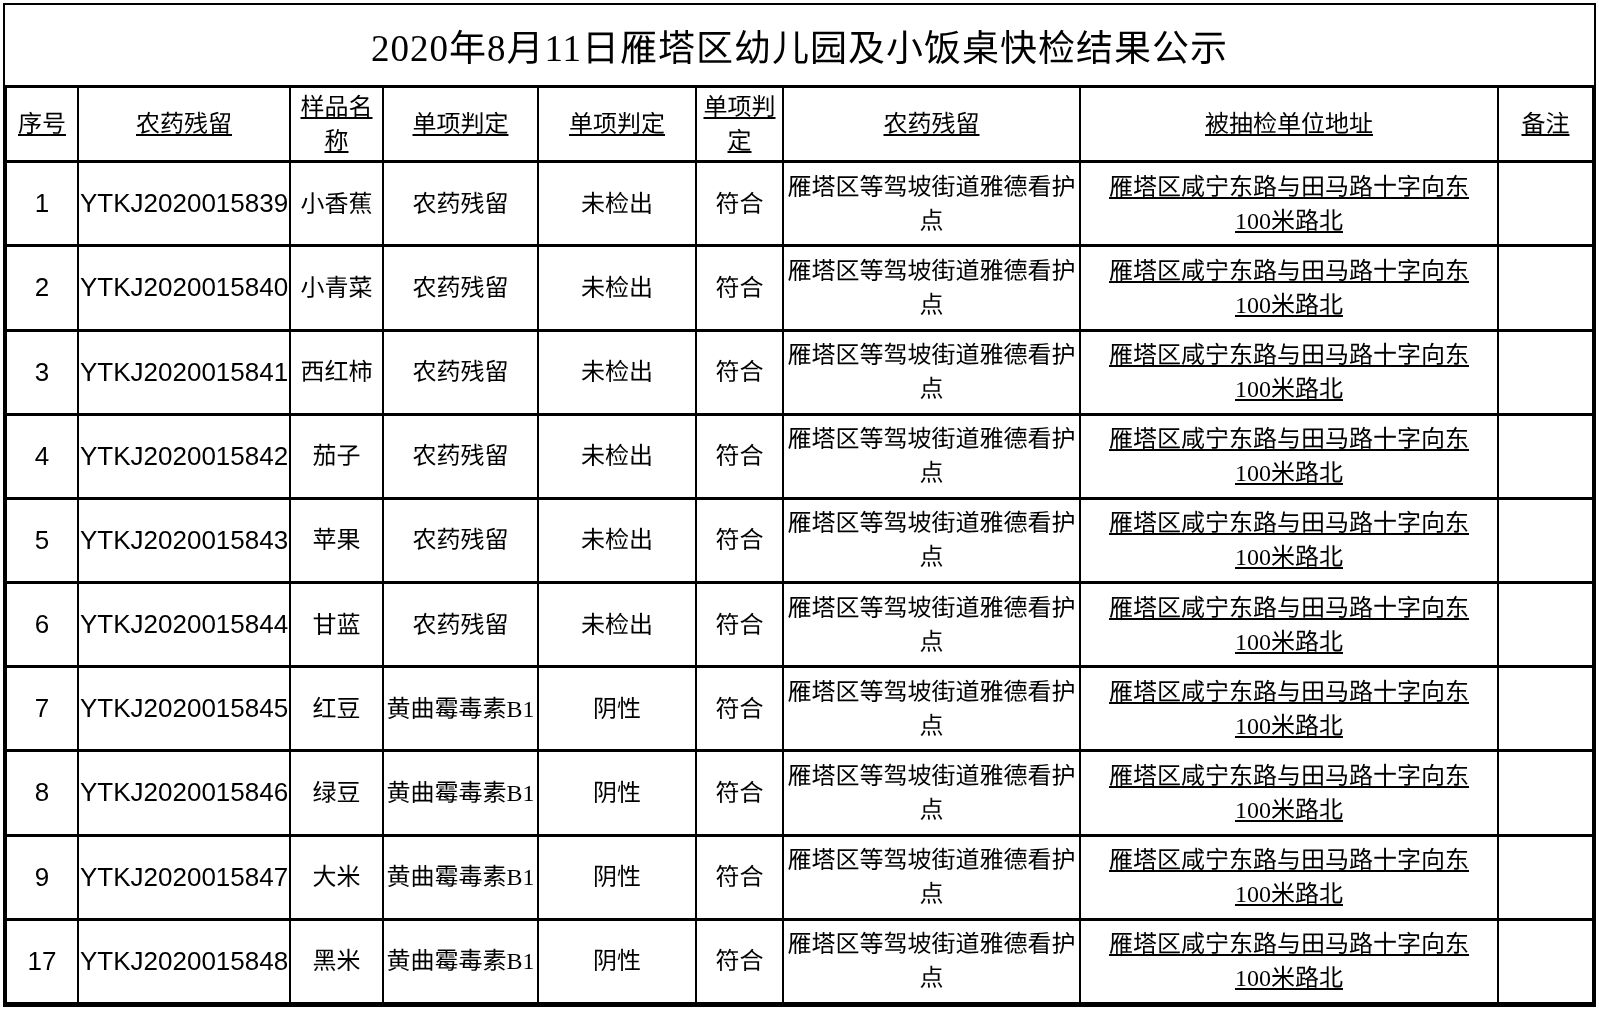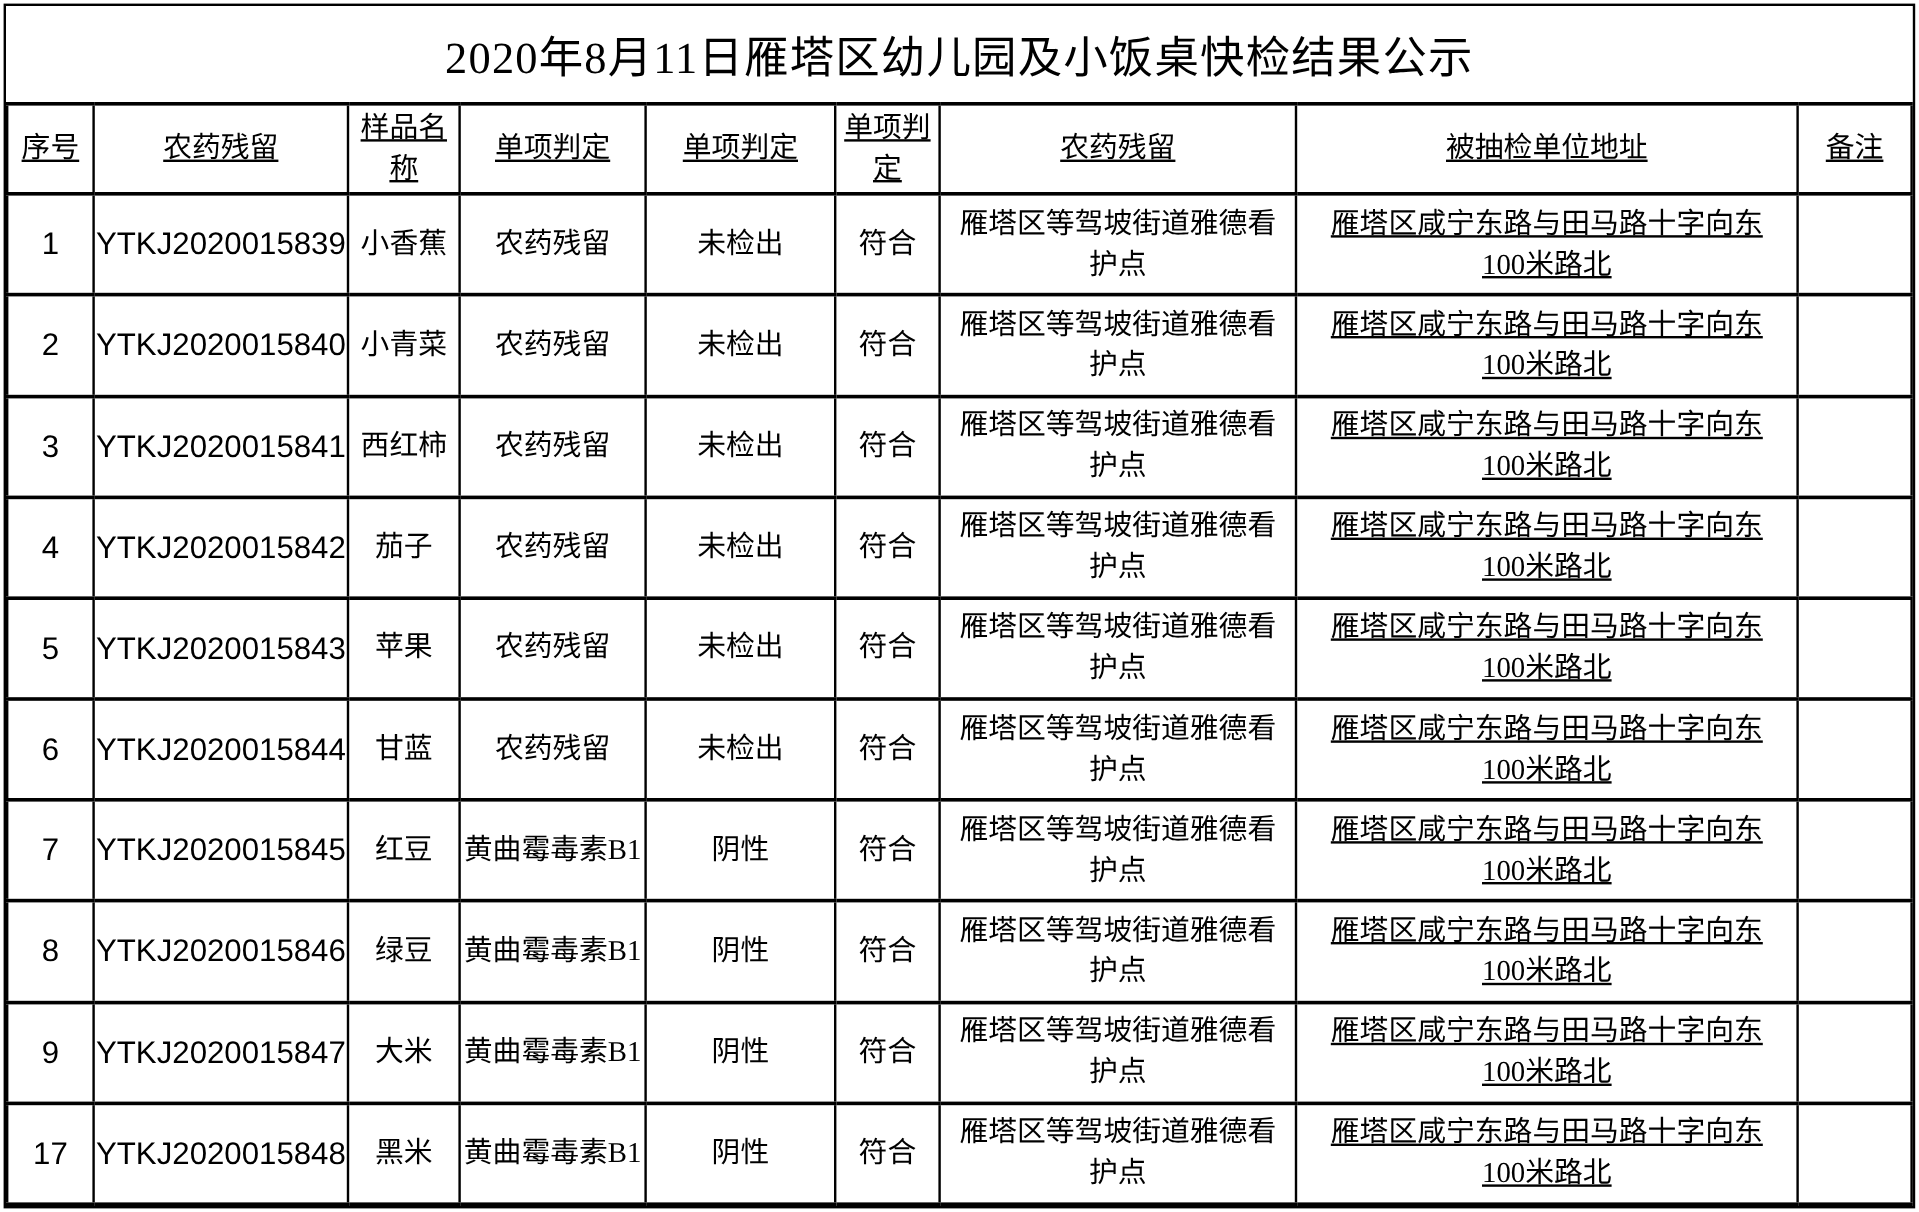--- a/index.html
+++ b/index.html
@@ -52,21 +52,21 @@
     overflow: hidden;
   }
   thead tr { height: 72px; text-decoration: underline; }
   tbody tr { height: 84px; }
   
   .col-index, .col-code {
     font-family: "Liberation Sans", "DejaVu Sans", sans-serif;
     font-size: 26px;
   }
   .col-address { padding: 2px 16px; text-decoration: underline; }
-  .col-unit { padding: 2px 14px; }
+  .col-unit { padding: 2px 2px; }
 </style>
 </head>
 <body>
 
 <div class="sheet">
   <div class="title-bar">2020年8月11日雁塔区幼儿园及小饭桌快检结果公示</div>
 
   <table>
     <colgroup>
       <col style="width:72px">

